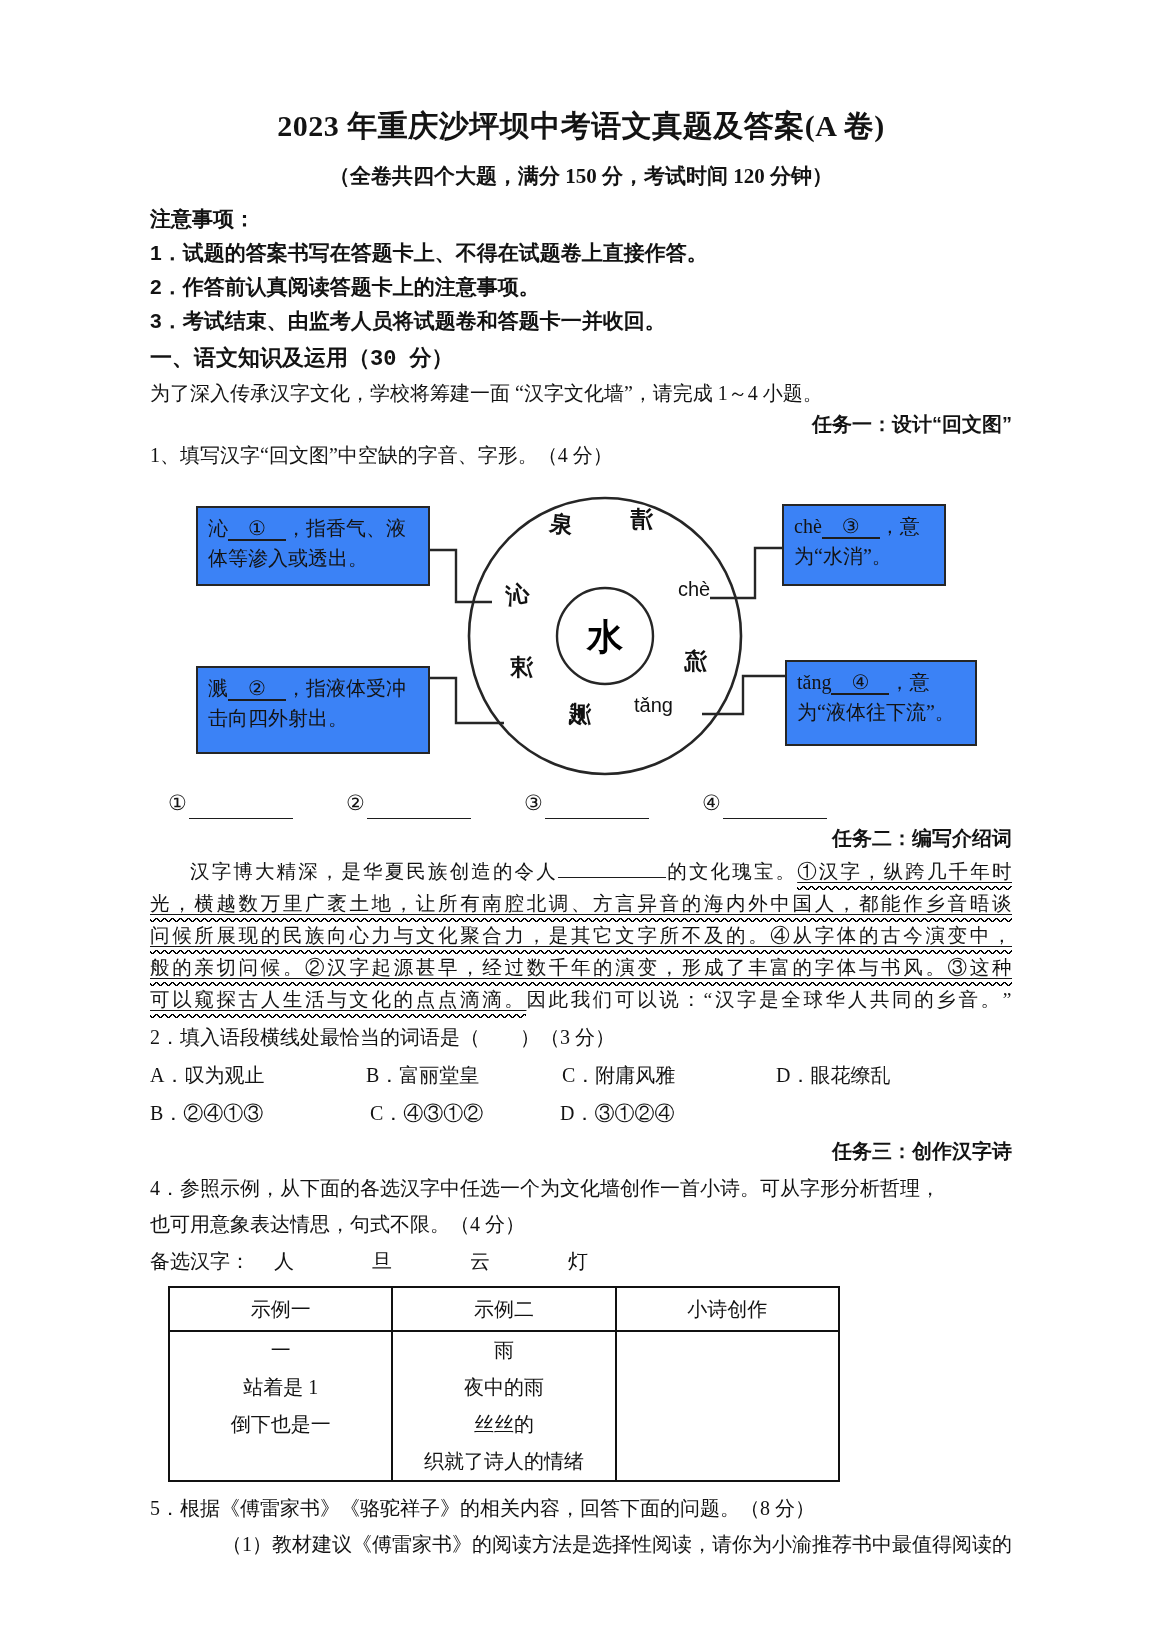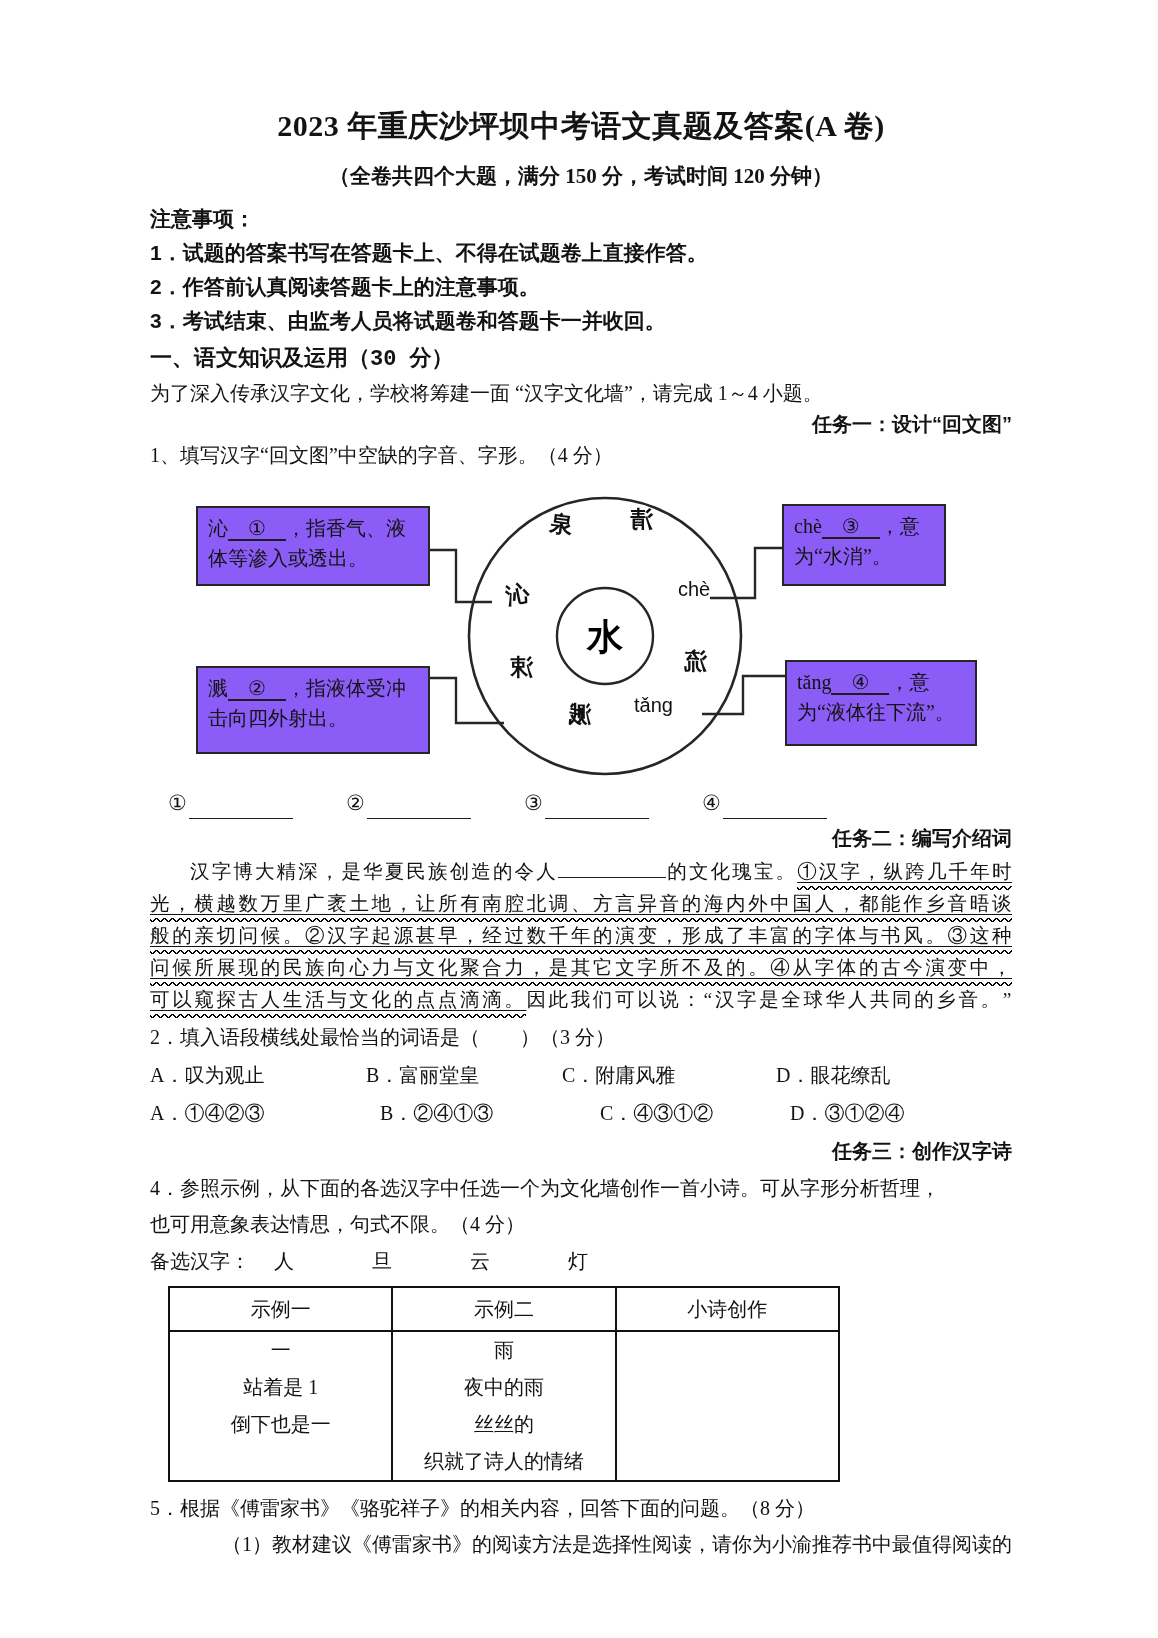--- a/index.html
+++ b/index.html
@@ -22,21 +22,21 @@
   .notice-head{font-size:21px;font-weight:bold;line-height:34px;margin-top:10px;}
   .notice-item{font-size:21px;font-weight:bold;line-height:34px;}
   .sec-head{font-size:22px;font-weight:bold;line-height:36px;margin-top:4px;font-family:Liberation Mono, monospace;}
   .body-line{font-size:20px;line-height:31px;}
   .task-head{font-size:20px;font-weight:bold;line-height:31px;text-align:right;}
 
   
   .diagram{position:relative;width:860px;height:305px;margin-top:5px;}
   .diagram svg{position:absolute;left:0;top:0;}
   .dbox{
-    position:absolute;border:2.5px solid #262626;background:#8b5cf6;
+    position:absolute;border:2.5px solid #262626;background:#3b82f6;
     font-size:20px;line-height:1.5;padding:5px 8px 2px 10px;box-sizing:border-box;
   }
   .dbox .blank{
     display:inline-block;min-width:58px;text-align:center;
     border-bottom:2px solid #1d1d1d;line-height:1.1;
   }
   .ring-ch{position:absolute;font-size:23px;font-weight:bold;color:#111;}
   .ring-py{position:absolute;font-size:20px;color:#111;font-family:"Liberation Sans","DejaVu Sans",sans-serif;}
   .mirror{transform:scaleX(-1);}
   .center-ch{position:absolute;font-size:36px;font-weight:bold;color:#000;}
@@ -172,35 +172,34 @@
         <span>④</span>
         <span class="ansline"></span>
       </span>
   </div>
 
   <div class="task-head hei task2-head">任务二：编写介绍词</div>
 
   <div class="para">
     <div class="pline first"><span>汉字博大精深，是华夏民族创造的令人</span><span class="fill-blank"></span><span>的文化瑰宝。</span><span class="wavy">①汉字，纵跨几千年时</span></div>
     <div class="pline"><span class="wavy">光，横越数万里广袤土地，让所有南腔北调、方言异音的海内外中国人，都能作乡音晤谈</span></div>
+    <div class="pline"><span class="wavy">问候所展现的民族向心力与文化聚合力，是其它文字所不及的。④从字体的古今演变中，</span></div>
     <div class="pline"><span class="wavy">般的亲切问候。②汉字起源甚早，经过数千年的演变，形成了丰富的字体与书风。③这种</span></div>
-    <div class="pline"><span class="wavy">问候所展现的民族向心力与文化聚合力，是其它文字所不及的。④从字体的古今演变中，</span></div>
     <div class="pline"><span class="wavy">可以窥探古人生活与文化的点点滴滴。</span><span>因此我们可以说：“汉字是全球华人共同的乡音。”</span></div>
   </div>
 
   <div class="q-line">2．填入语段横线处最恰当的词语是（　　）（3 分）</div>
   <div class="opt-row words">
     <span class="o1">A．叹为观止</span>
     <span class="o2">B．富丽堂皇</span>
     <span class="o3">C．附庸风雅</span>
     <span class="o4">D．眼花缭乱</span>
   </div>
 
   <div class="opt-row nums">
-    <span class="o1">A．①④②③</span>
     <span class="o2">B．②④①③</span>
     <span class="o3">C．④③①②</span>
     <span class="o4">D．③①②④</span>
   </div>
 
   <div class="task-head hei" style="line-height:38px;">任务三：创作汉字诗</div>
   <div class="body-line" style="line-height:36px;">4．参照示例，从下面的各选汉字中任选一个为文化墙创作一首小诗。可从字形分析哲理，</div>
   <div class="body-line" style="line-height:36px;">也可用意象表达情思，句式不限。（4 分）</div>
 
   <div class="cand-row">

